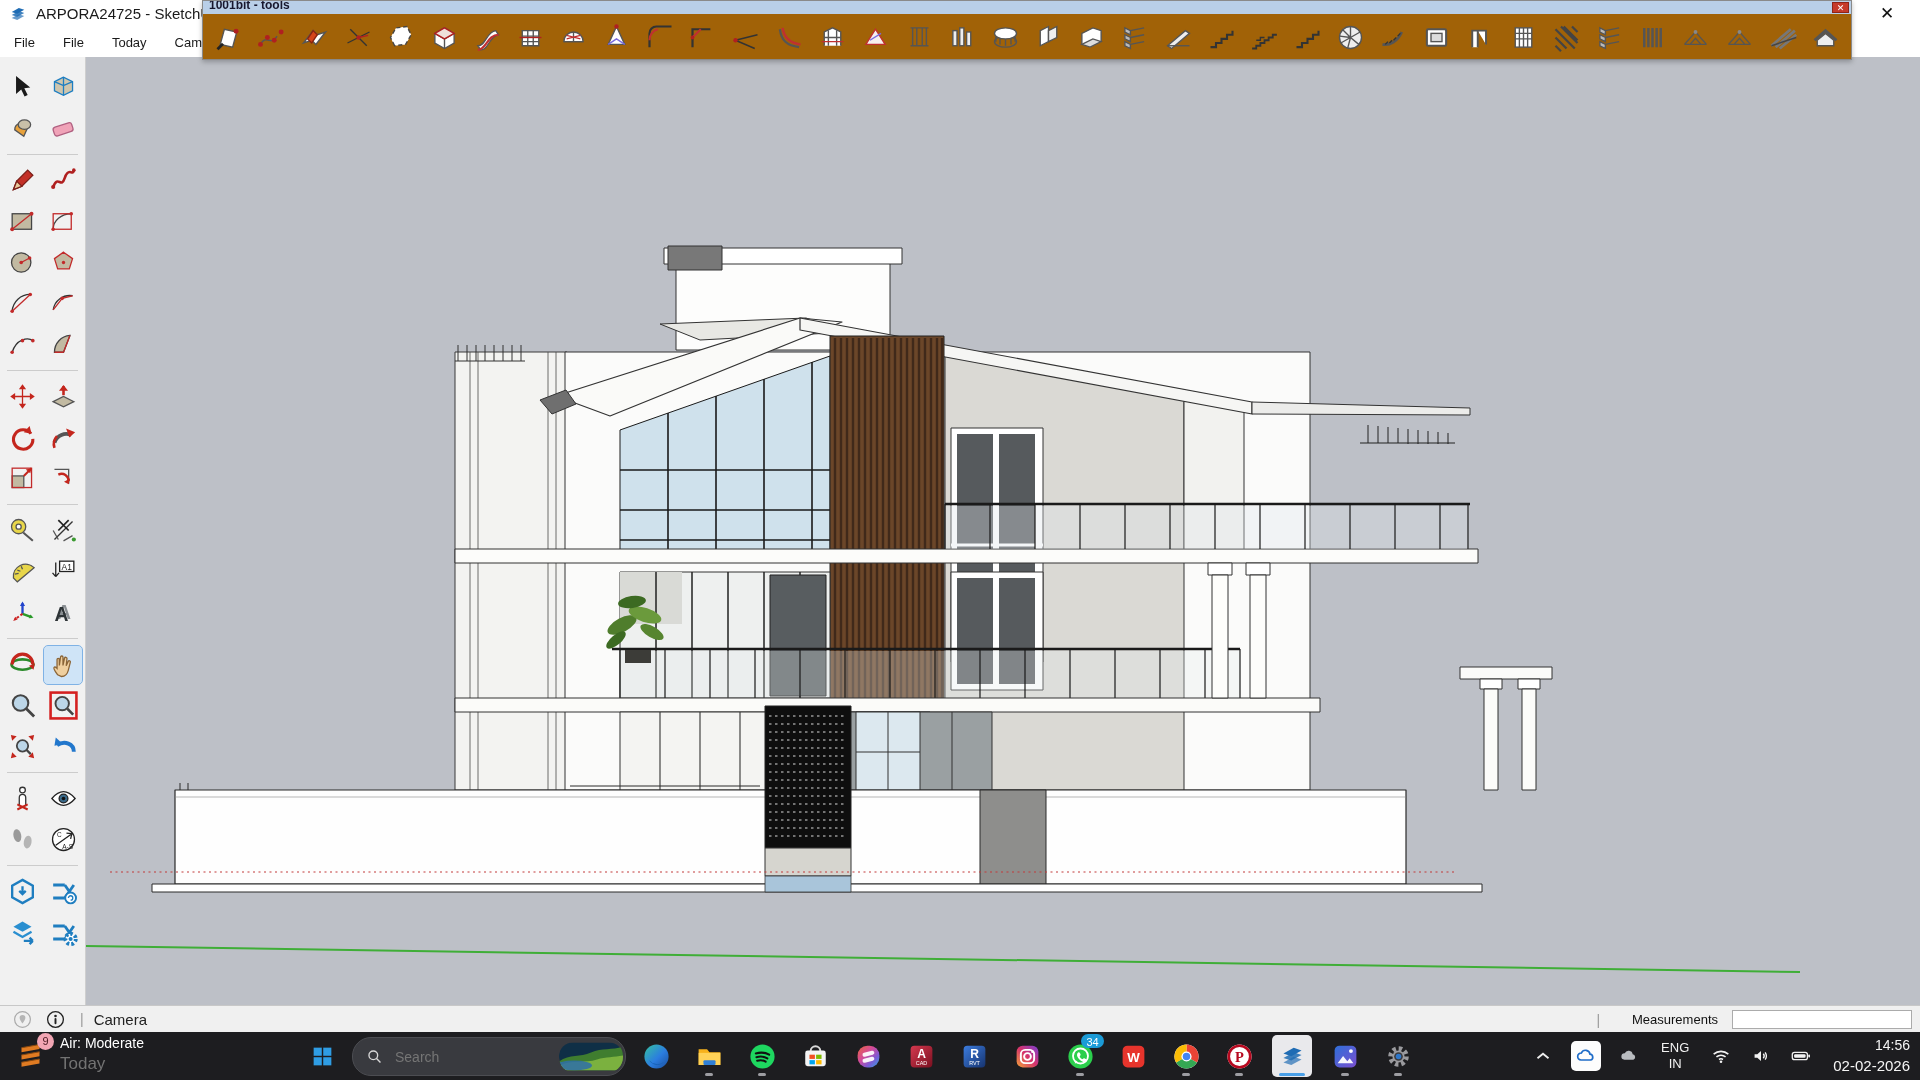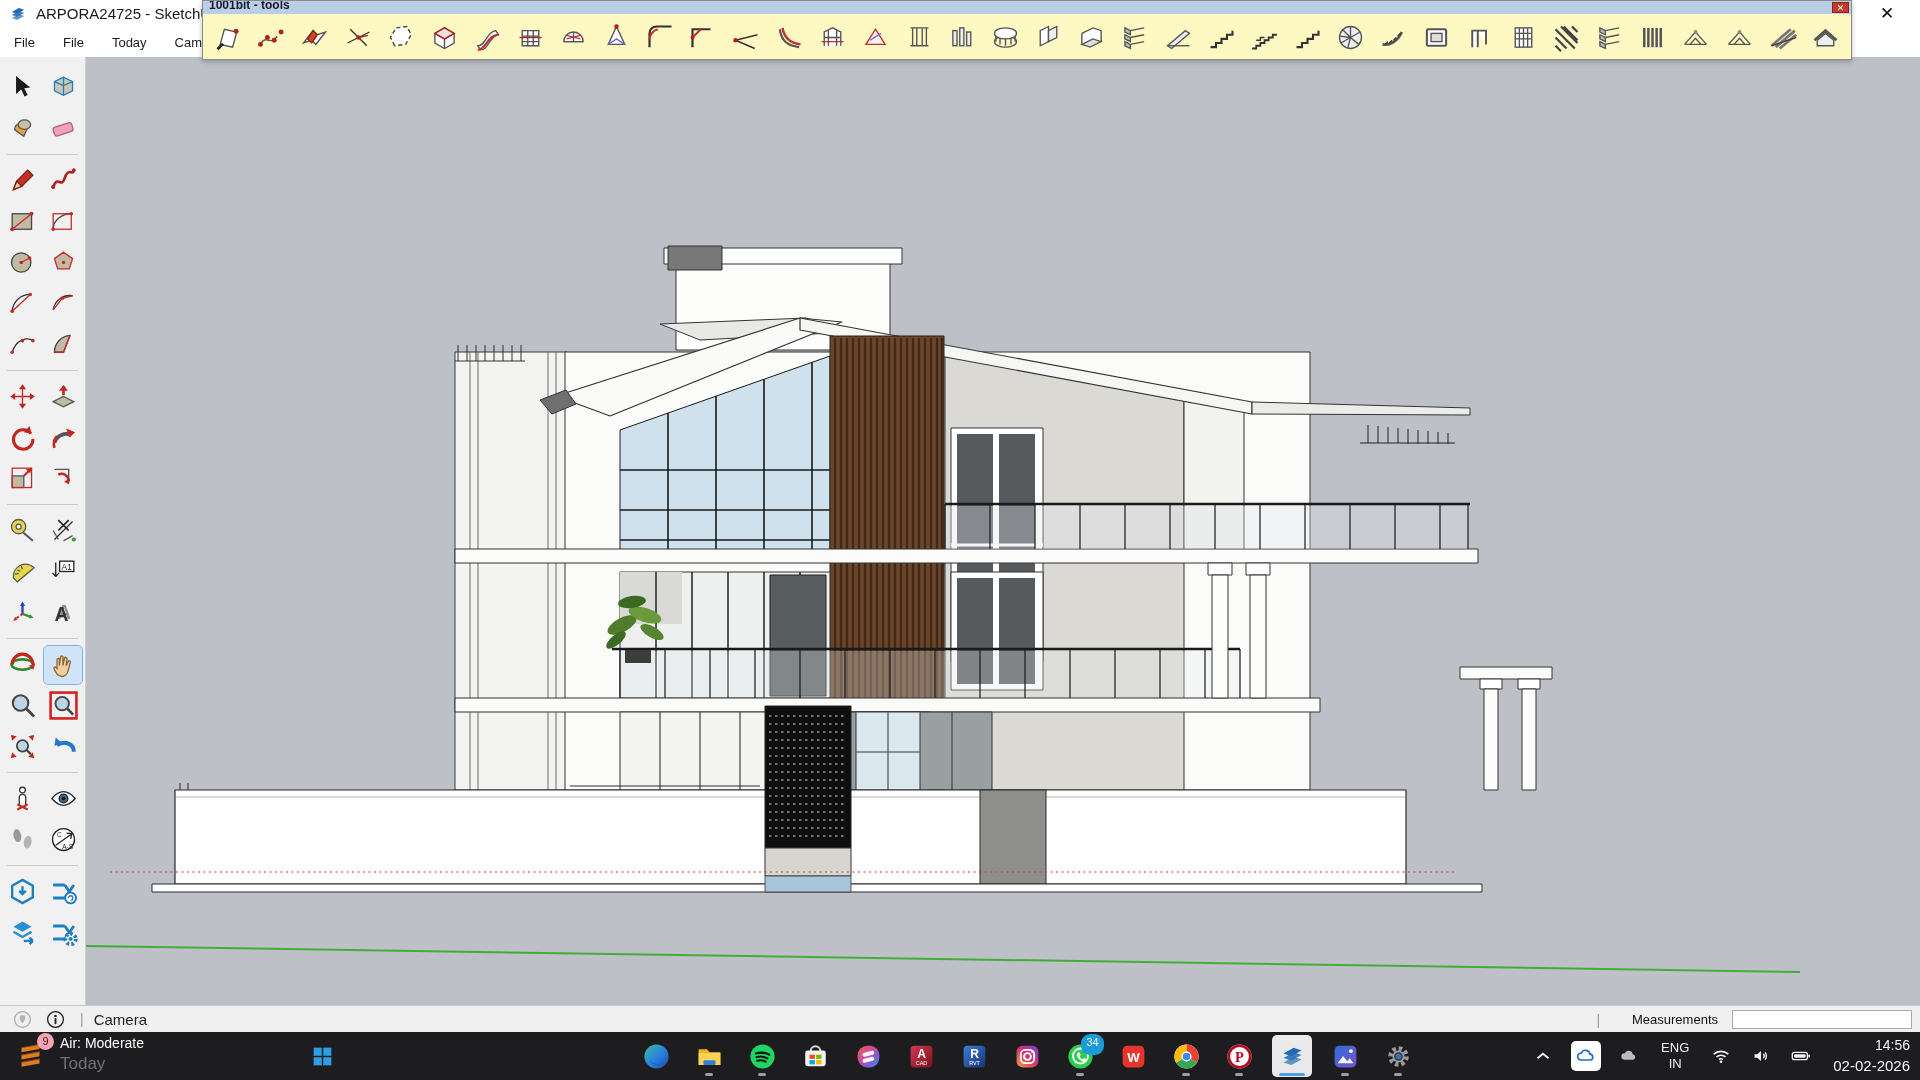--- a/index.html
+++ b/index.html
@@ -9,21 +9,21 @@
   #titlebar{position:absolute;left:0;top:0;width:1920px;height:27px;background:#ffffff;}
   #titlebar .logo{position:absolute;left:8px;top:4px;width:20px;height:20px;}
   #titlebar .wtitle{position:absolute;left:36px;top:5px;font-size:15px;color:#1a1a1a;}
   #win-close{position:absolute;right:22px;top:3px;width:22px;height:22px;font-size:17px;
     color:#111;text-align:center;line-height:22px;cursor:pointer;}
   #menubar{position:absolute;left:0;top:27px;width:1920px;height:30px;background:#ffffff;
     border-bottom:1px solid #d9d9d9;display:flex;align-items:center;}
   #menubar span{font-size:13px;color:#1a1a1a;padding:0 14px;}
   
   #ftoolbar{position:absolute;left:202px;top:0;width:1650px;height:60px;
-    border:1px solid #8a8a8a;box-sizing:border-box;background:#fef9c3;box-shadow:0 2px 5px rgba(0,0,0,.25);}
+    border:1px solid #8a8a8a;box-sizing:border-box;background:#a16207;box-shadow:0 2px 5px rgba(0,0,0,.25);}
   #fttl{position:relative;height:13px;background:#b9cfe8;overflow:hidden;}
   #fttl .t{position:absolute;left:6px;top:-3px;font-size:12px;font-weight:bold;color:#17172e;}
   #ft-close{position:absolute;right:2px;top:1px;width:17px;height:11px;background:#c63a2a;
     color:#fff;font-size:9px;line-height:10px;text-align:center;border:1px solid #8e2418;box-sizing:border-box;}
   #fticons{display:flex;height:46px;align-items:center;padding:0 4px;}
   #fticons .fti{flex:1 1 auto;height:40px;display:flex;align-items:center;justify-content:center;cursor:pointer;}
   #fticons svg{width:33px;height:33px;}
   
   #palette{position:absolute;left:0;top:57px;width:86px;height:948px;background:#f1f1f1;
     border-right:1px solid #cfcfcf;box-sizing:border-box;padding-top:10px;}
@@ -63,21 +63,21 @@
     margin-left:9px;width:150px;font-family:"Liberation Sans",sans-serif;}
   #searchpill .pimg{margin-left:auto;margin-right:2px;width:64px;height:33px;border-radius:16px;overflow:hidden;}
   #task-apps{position:absolute;left:636px;top:2px;height:44px;display:flex;align-items:center;gap:13px;}
   .tk{position:relative;width:40px;height:42px;display:flex;align-items:center;justify-content:center;
     border-radius:5px;cursor:pointer;}
   .tk svg{width:29px;height:29px;}
   .tk.active{background:#e9e9ec;}
   .tk .dot{position:absolute;bottom:1px;left:50%;transform:translateX(-50%);width:8px;height:3px;
     border-radius:2px;background:#9d9da2;}
   .tk.active .dot{width:26px;background:#4aa0e8;}
-  .tk .badge{position:absolute;top:-1px;right:-4px;min-width:19px;height:21px;border-radius:9px;
+  .tk .badge{position:absolute;top:-1px;right:-4px;min-width:19px;height:14px;border-radius:9px;
     font-size:11px;line-height:17px;text-align:center;color:#fff;padding:0 2px;}
   #tray{position:absolute;right:10px;top:0;height:48px;display:flex;align-items:center;gap:16px;}
   #tray .tic{width:24px;height:24px;display:flex;align-items:center;justify-content:center;cursor:pointer;}
   #tray .tic svg{width:22px;height:22px;}
   #od-tile{width:30px;height:30px;background:#fdfdfd;border-radius:5px;display:flex;align-items:center;justify-content:center;cursor:pointer;}
   #od-tile svg{width:24px;height:24px;}
   #lang{font-size:13px;line-height:1.2;text-align:center;color:#f2f2f2;cursor:pointer;margin:0 4px;}
   #clock{text-align:right;font-size:14px;line-height:1.45;color:#f5f5f5;cursor:pointer;margin-left:4px;}
   #clock .date{font-size:15px;}
 </style>
@@ -1200,20 +1200,29 @@
       <div class="wtxt">
         <div class="l1">Air: Moderate</div>
         <div class="l2">Today</div>
       </div>
     </div>
     <div id="start">
       <svg viewBox="0 0 24 24">
           <use href="#t-start"></use>
         </svg>
     </div>
+    <div id="searchpill">
+      <svg class="mag" viewBox="0 0 24 24">
+          <use href="#t-search"></use>
+        </svg>
+      <input placeholder="Search" style="">
+      <svg class="pimg" viewBox="0 0 64 28">
+          <use href="#pill-img"></use>
+        </svg>
+    </div>
     <div id="task-apps">
         <div class="tk" title="microsoft-edge">
           <svg viewBox="0 0 24 24">
             <use href="#a-edge"></use>
           </svg>
         </div>
         <div class="tk" title="file-explorer">
           <svg viewBox="0 0 24 24">
             <use href="#a-explorer"></use>
           </svg>

